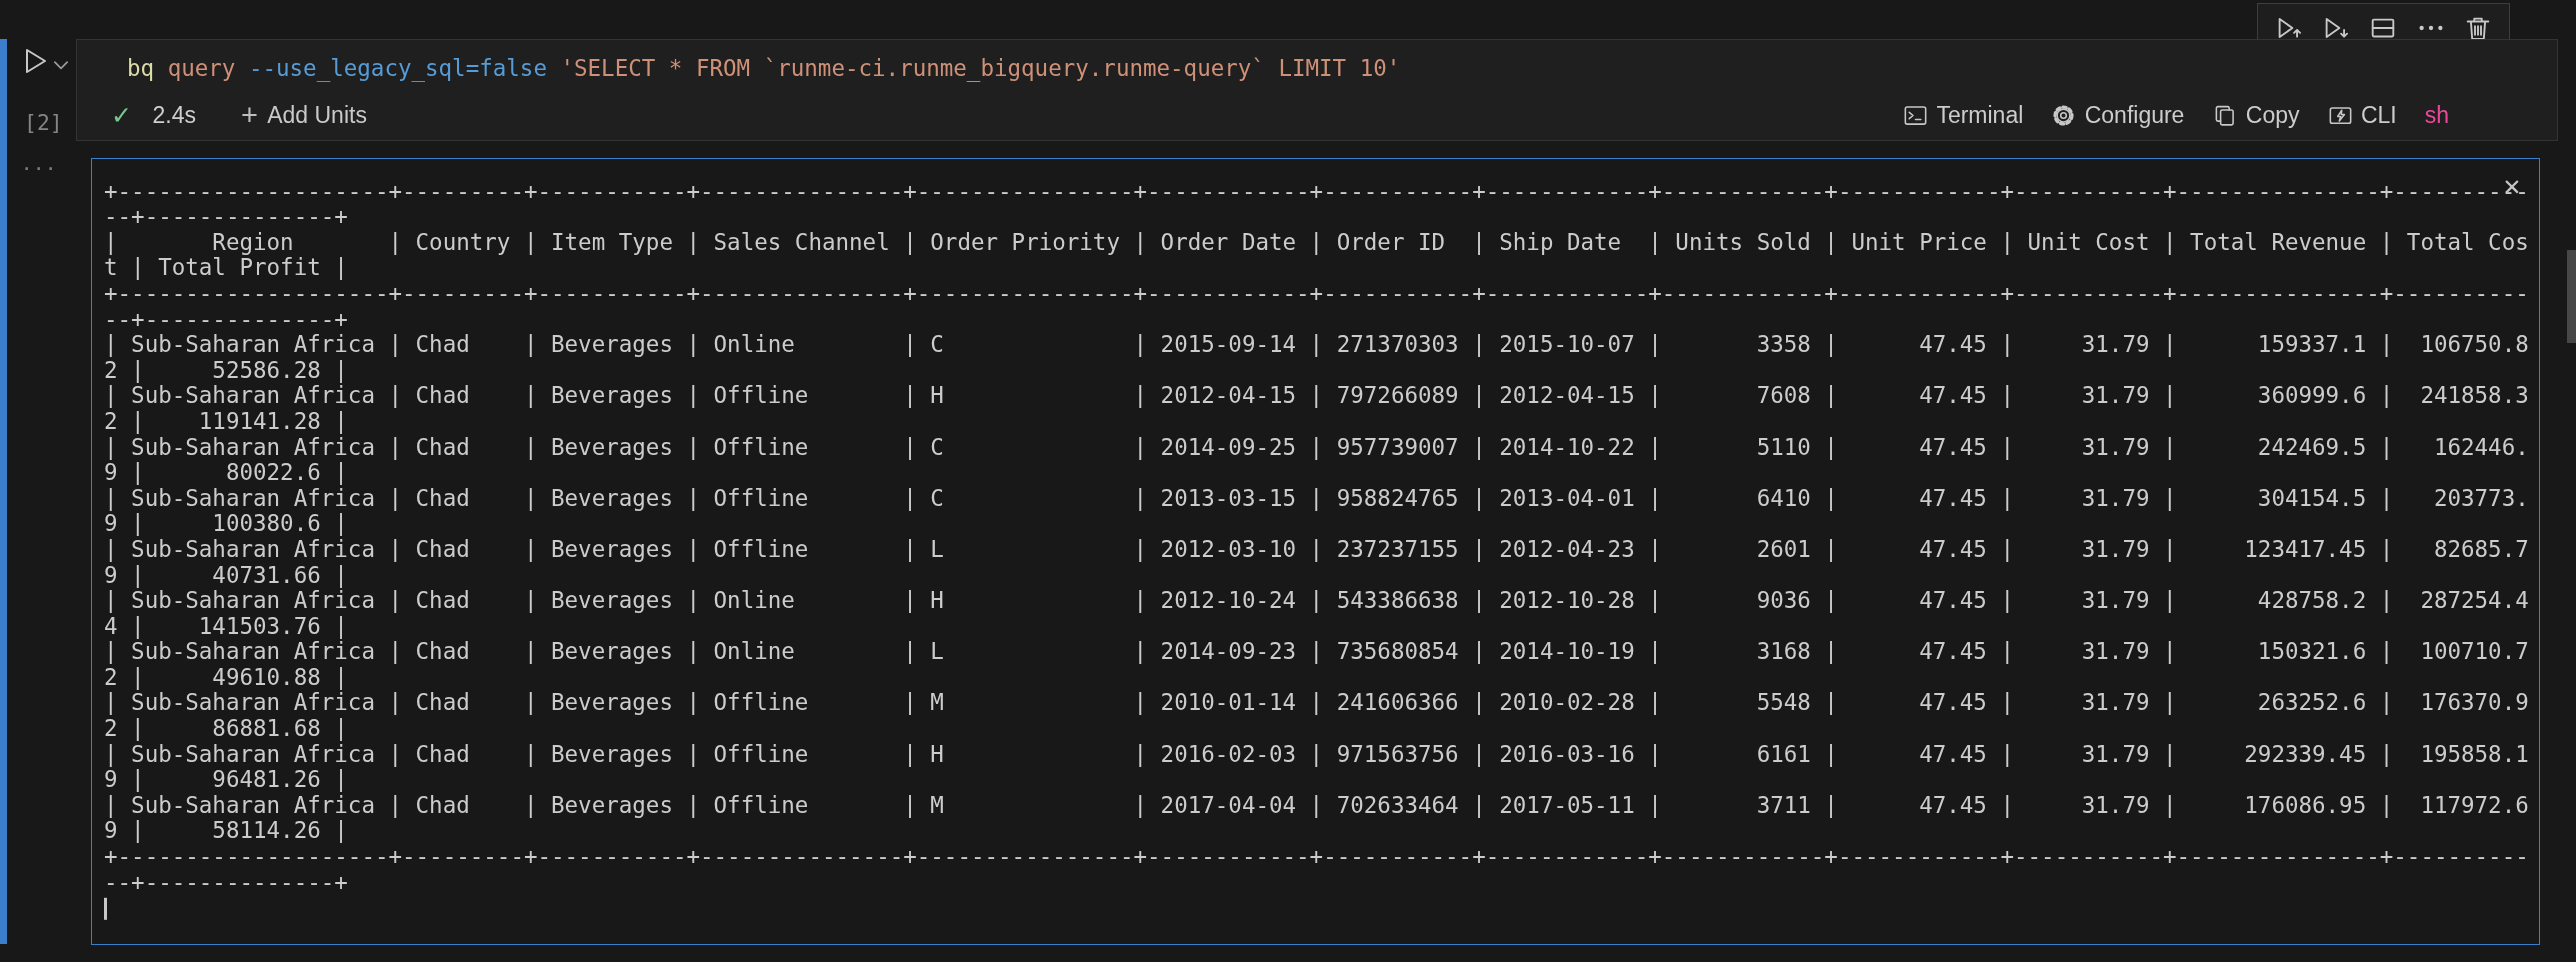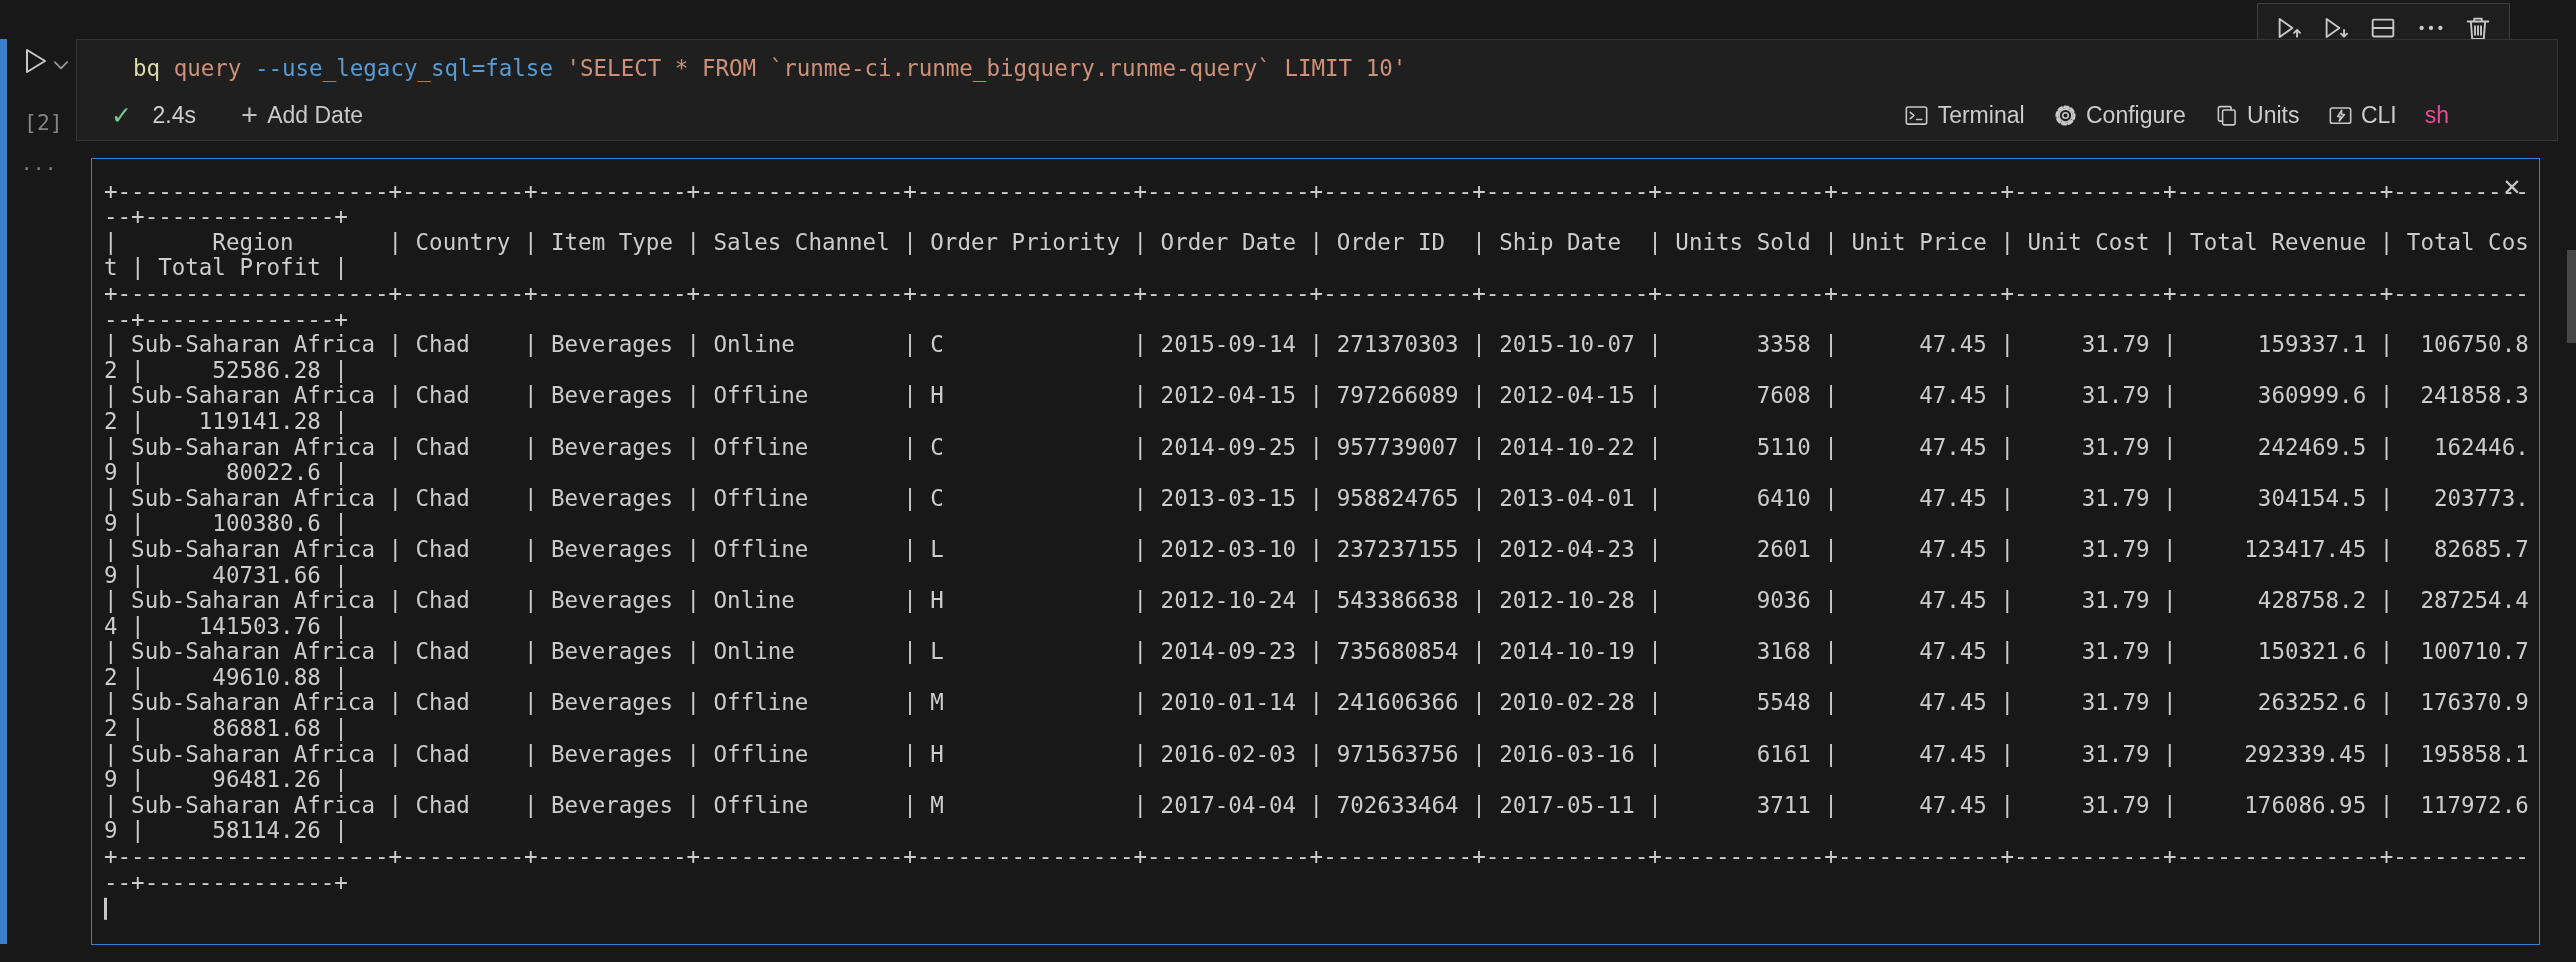--- a/index.html
+++ b/index.html
@@ -15,21 +15,21 @@
     font-family:"Liberation Sans",sans-serif;position:relative;overflow:hidden;
   }
   .focus-bar{position:absolute;left:0;top:39px;width:6.5px;height:905px;background:var(--focus-blue)}
   .run-button{position:absolute;left:18.6px;top:45px;width:32px;height:32px;cursor:pointer}
   .run-chevron{position:absolute;left:54px;top:56px}
   .exec-count{position:absolute;left:24px;top:110px;font:21.4px "DejaVu Sans Mono",monospace;color:#848484}
   .gutter-dots{position:absolute;left:22.4px;top:153px;color:#7f7f7f;font-size:25px;letter-spacing:3.7px;cursor:pointer}
 
   .cell{position:absolute;left:76px;top:39px;width:2482px;height:102px;
         background:var(--cell-bg);border:0.9px solid var(--cell-border)}
-  .code-line{position:absolute;left:56px;top:15px;font:22.5px "DejaVu Sans Mono",monospace;white-space:pre;color:#d4d4d4}
+  .code-line{position:absolute;left:50px;top:15px;font:22.5px "DejaVu Sans Mono",monospace;white-space:pre;color:#d4d4d4}
   .tk-fn{color:var(--code-fn)} .tk-str{color:var(--code-str)} .tk-flag{color:var(--code-flag)}
   .status-row{position:absolute;left:34px;right:108px;bottom:7.5px;height:34px;
               display:flex;align-items:center;font-size:23px;color:var(--ui-text)}
   .check-icon{color:var(--success);font-size:25px;margin-right:20.5px}
   .duration{margin-right:45px;color:#cfcfcf}
   .add-name{display:flex;align-items:center;cursor:pointer}
   .plus-glyph{font-size:29px;font-weight:200;color:#bdbdbd;margin-right:9.3px;line-height:1}
   .status-right{margin-left:auto;display:flex;align-items:flex-start;gap:28px}
   .action{display:flex;align-items:center;gap:8.4px;cursor:pointer;color:#cccccc}
   .action svg{display:block}
@@ -102,21 +102,21 @@
 </div>
 
 <div class="cell">
   <div class="code-line"><span class="tk-fn">bq</span> <span class="tk-str">query</span> <span class="tk-flag">--use_legacy_sql=false</span> <span class="tk-str">'SELECT * FROM `runme-ci.runme_bigquery.runme-query` LIMIT 10'</span></div>
 
   <div class="status-row">
     <span class="check-icon">✓</span>
     <span class="duration">2.4s</span>
     <span class="add-name">
       <span class="plus-glyph">+</span>
-      <span>Add Date</span>
+      <span>Add Units</span>
     </span>
     <span class="status-right">
       <span class="action">
         <svg viewBox="0 0 16 16" width="25" height="25">
           <rect x="1.5" y="2.5" width="13" height="11" rx="1.2"></rect>
             <path d="M4 6 l2.4 2 L4 10 M8 10.6 h3.4"></path>
         </svg>
         <span>Terminal</span>
       </span>
       <span class="action">
@@ -125,21 +125,21 @@
           <circle cx="8" cy="8" r="4.1" stroke-width="1"></circle>
           <circle cx="8" cy="8" r="1.8" stroke-width="1"></circle>
         </svg>
         <span>Configure</span>
       </span>
       <span class="action">
         <svg viewBox="0 0 16 16" width="25" height="25">
           <rect x="5.5" y="4.5" width="8" height="9.5" rx="1"></rect>
           <path d="M11 4.5 V3.3 a1 1 0 0 0 -1 -1 H3.8 a1 1 0 0 0 -1 1 V10.6 a1 1 0 0 0 1 1 H5.5"></path>
         </svg>
-        <span>Units</span>
+        <span>Copy</span>
       </span>
       <span class="action">
         <svg viewBox="0 0 16 16" width="25" height="25">
           <rect x="1.5" y="3.2" width="13" height="9.8" rx="1.2"></rect>
           <path d="M8.8 4.6 L6.2 8.6 h1.9 L7.2 11.6 l3.3 -4.2 h-2 z"></path>
         </svg>
         <span>CLI</span>
       </span>
       <span class="lang-label">sh</span>
     </span>

